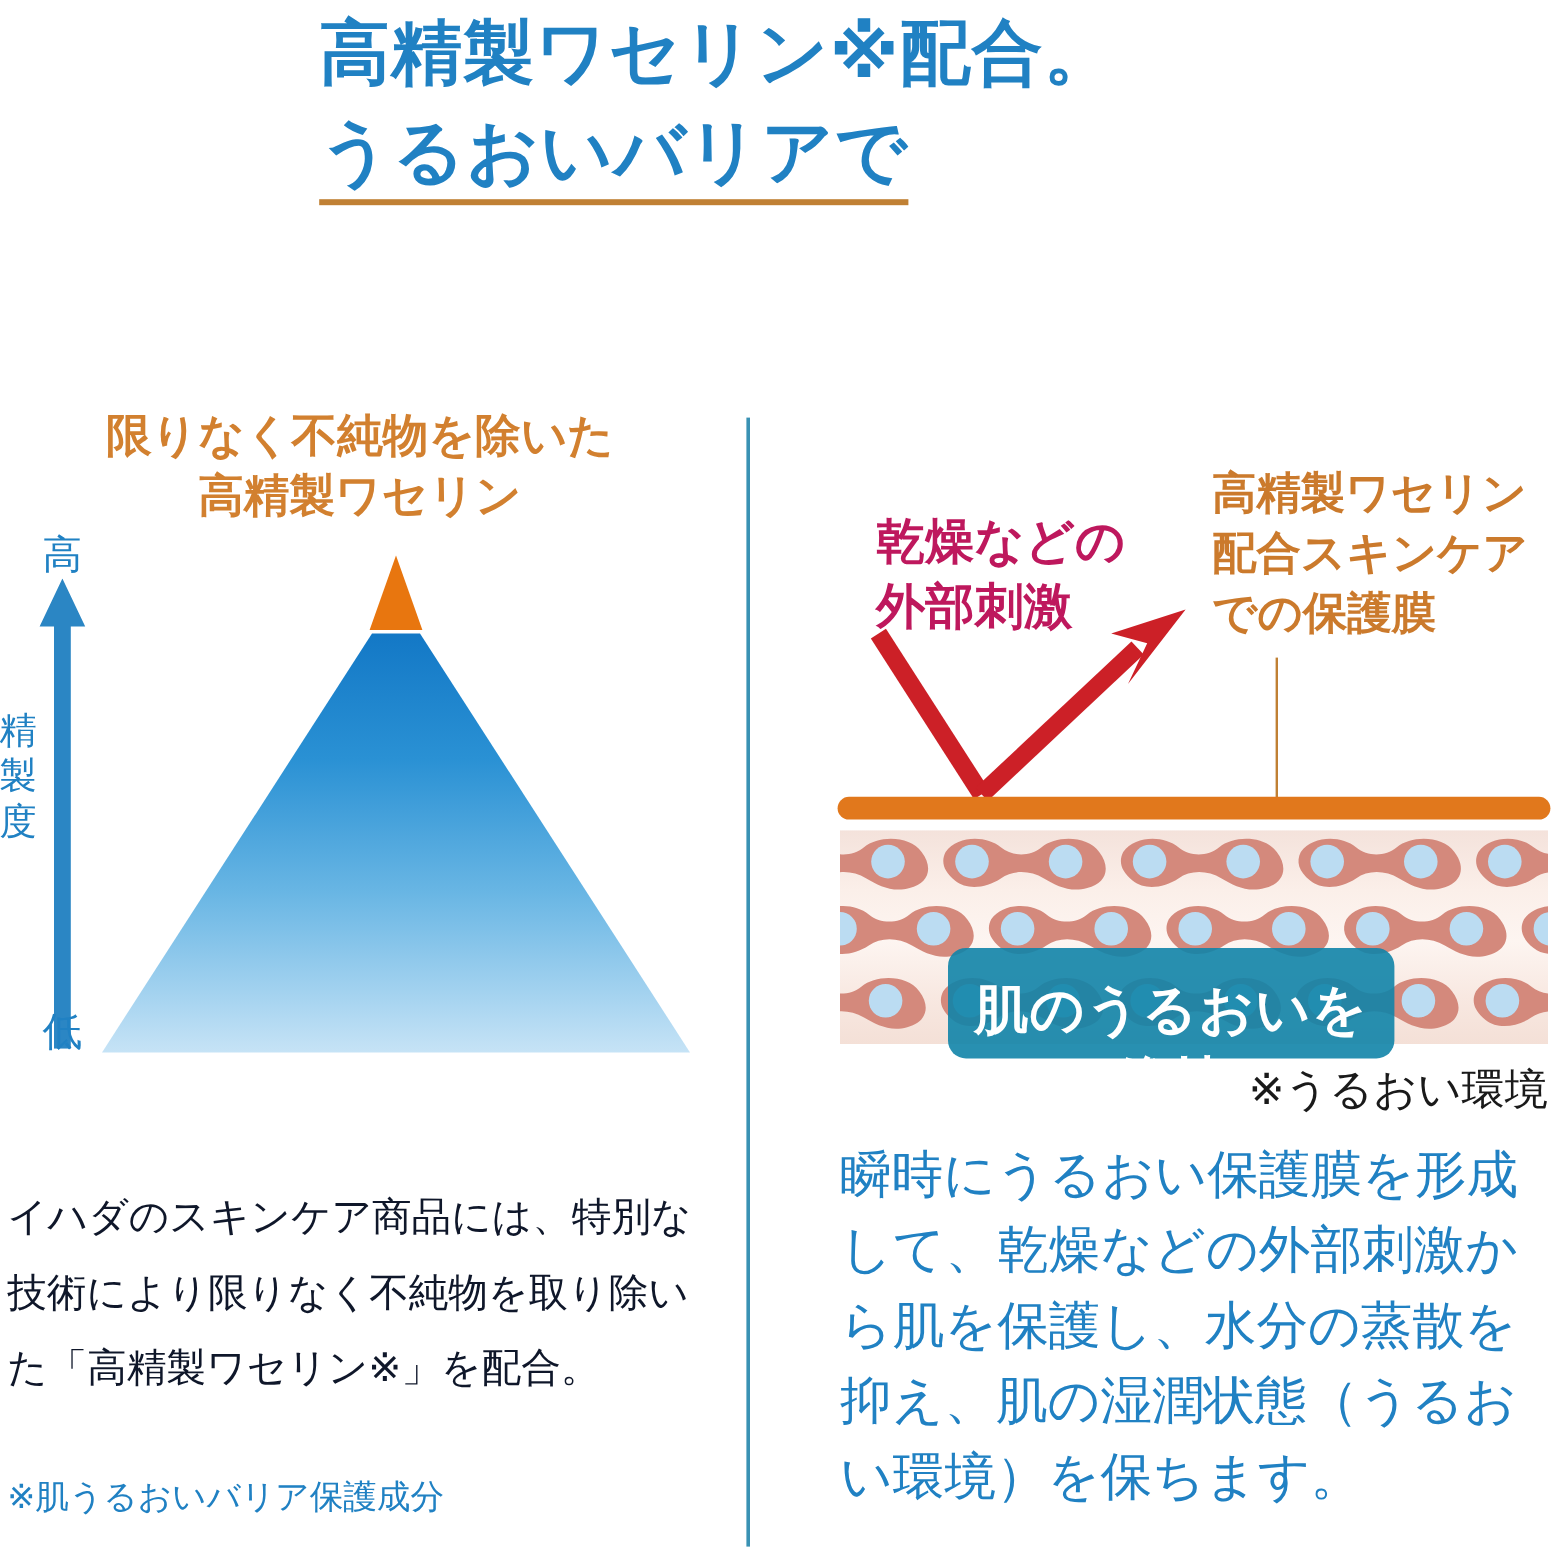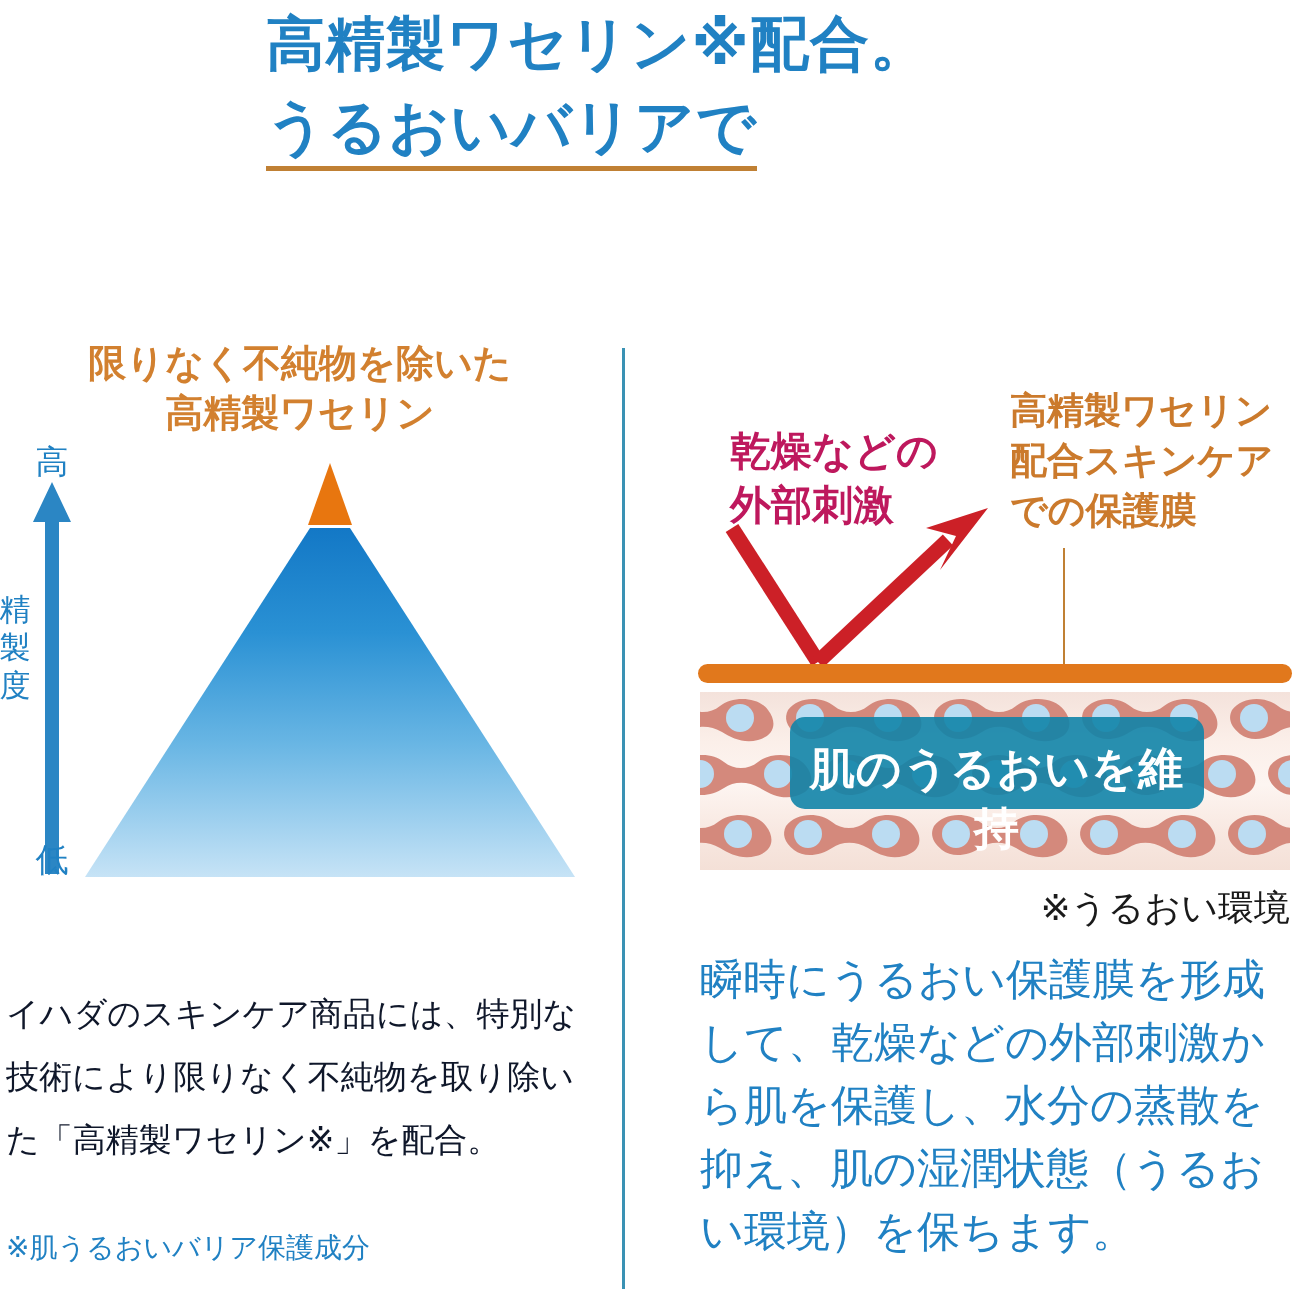--- a/index.html
+++ b/index.html
@@ -103,21 +103,21 @@
   #barrier-bar{
     position:absolute;left:698px;top:664px;width:594px;height:19px;
     background:#E1781C;border-radius:10px;
   }
   #skin-block{
     position:absolute;left:700px;top:692px;width:590px;height:178px;
     overflow:hidden;
     background:linear-gradient(180deg,#F4E2DB 0%,#FBEFE9 28%,#FDF5F1 52%,#F8E8E1 78%,#F4E0D7 100%);
   }
   #moist-label{
-    position:absolute;left:790px;top:717px;width:414px;height:92px;
+    position:absolute;left:790px;top:790px;width:372px;height:92px;
     background:rgba(17,132,169,0.90);border-radius:15px;text-decoration:underline;
   }
   #moist-label-text{
     position:absolute;left:0;right:0;top:22px;text-align:center;
     color:#ffffff;font-weight:bold;font-size:45px;letter-spacing:1px;
     font-family:"DejaVu Sans","Liberation Sans",sans-serif;
   }
   #image-note{
     position:absolute;left:700px;top:884px;width:590px;text-align:right;
     color:#1A1A1A;font-size:36px;

